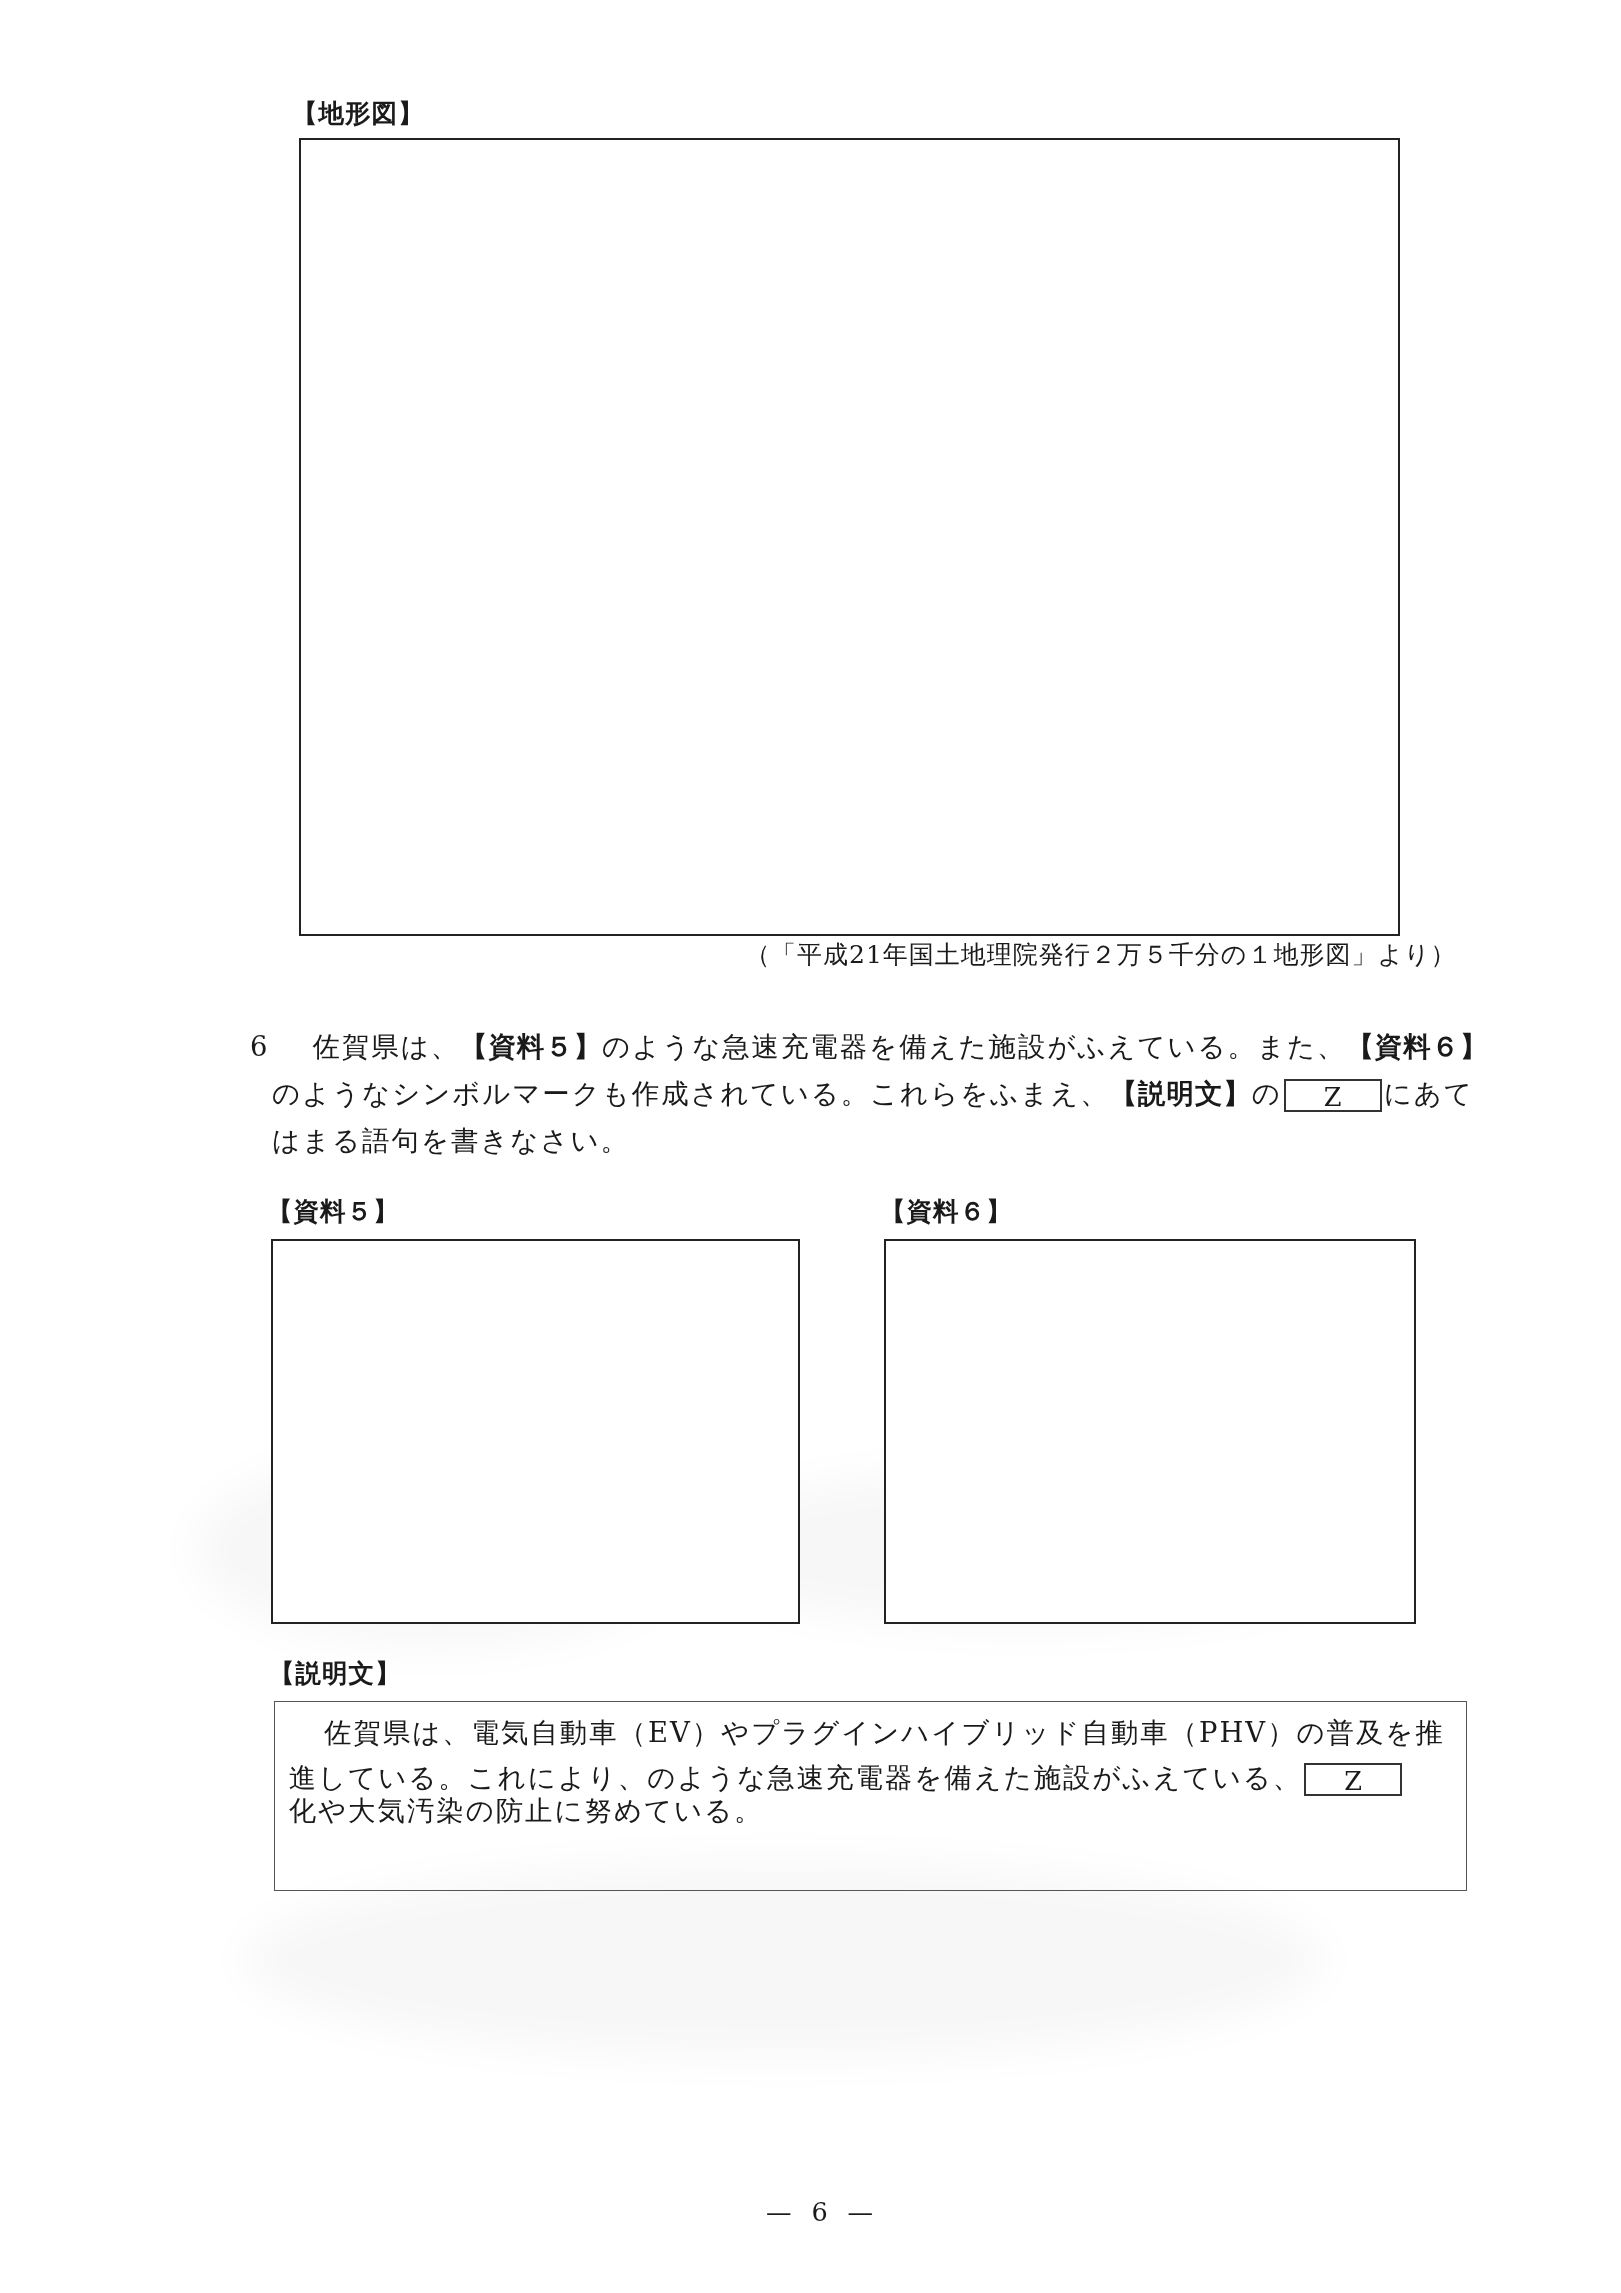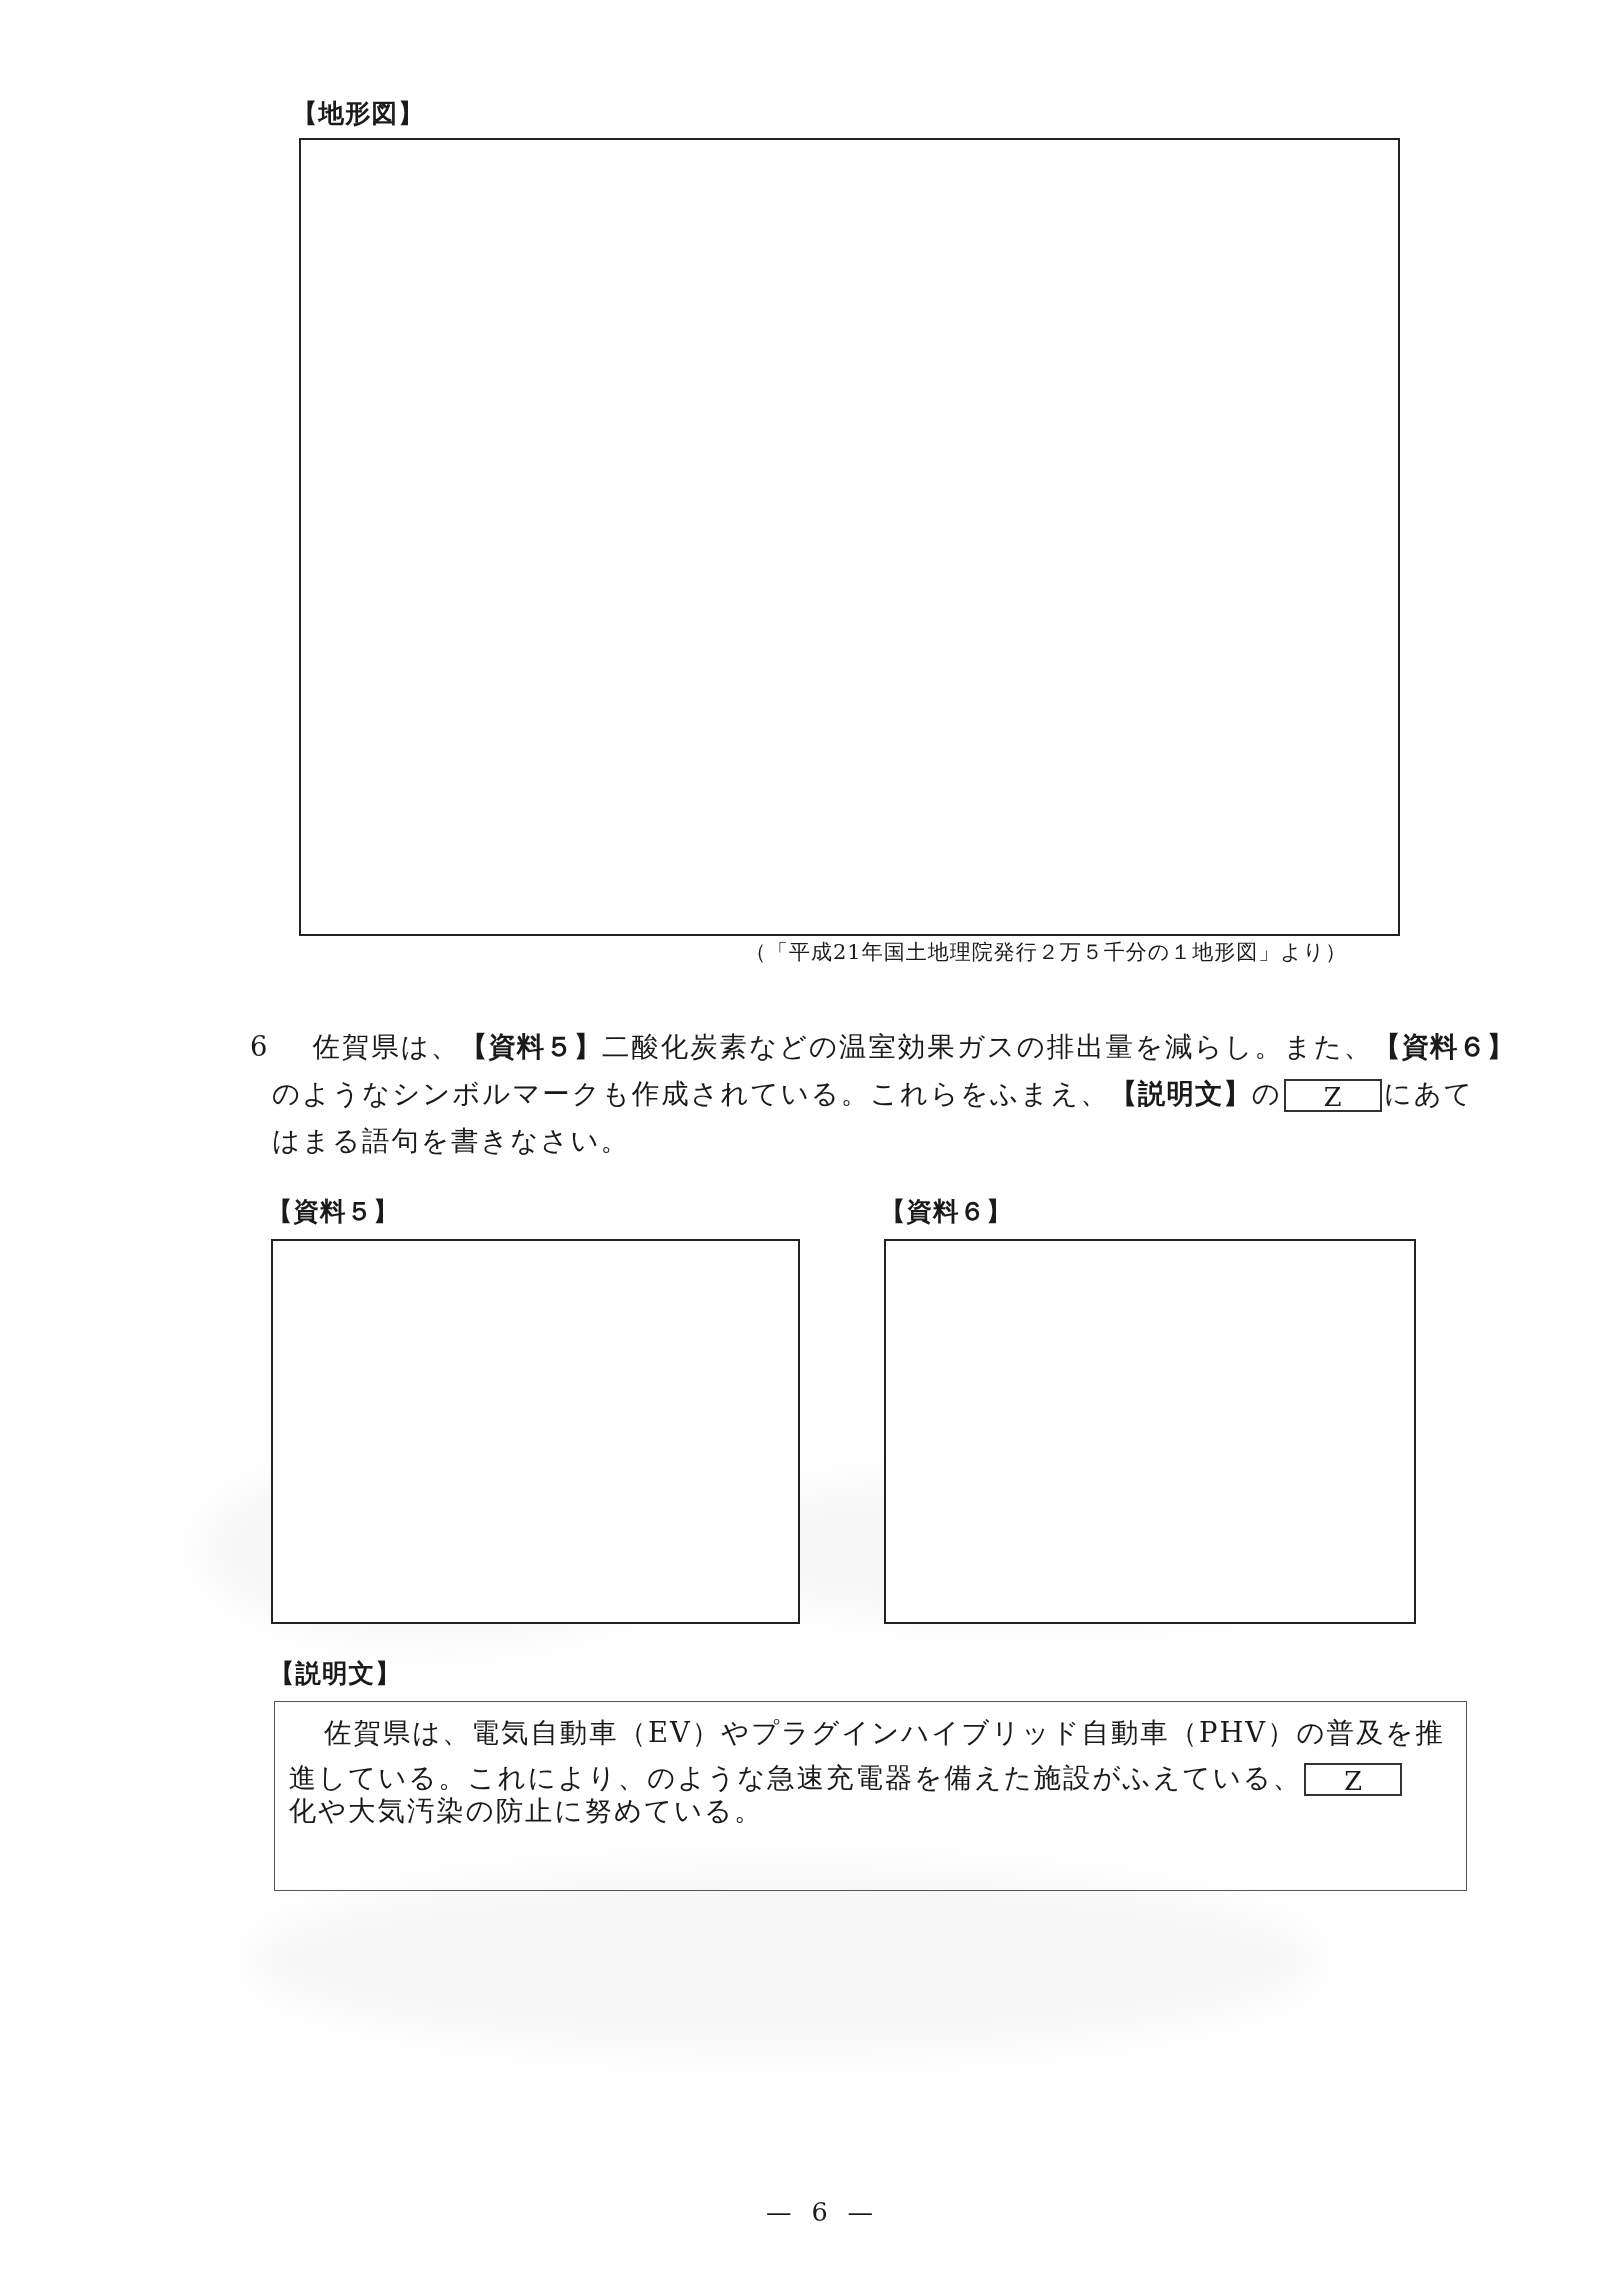--- a/index.html
+++ b/index.html
@@ -6,21 +6,21 @@
   body {
     width: 1621px; height: 2294px; position: relative; overflow: hidden;
     font-family: "DejaVu Serif", "Liberation Serif", serif; color: #1a1a1a;
   }
   .abs { position: absolute; }
   .label {
     font-family: Liberation Mono, monospace;
     font-weight: bold; font-size: 25.5px; letter-spacing: 1px; white-space: nowrap;
   }
   .frame { border: 2px solid #222; background: #fff; box-sizing: border-box; }
-  .caption { font-size: 21px; white-space: nowrap; letter-spacing: 1px; }
+  .caption { font-size: 25px; white-space: nowrap; letter-spacing: 1px; }
   .qline { font-size: 27.4px; white-space: nowrap; letter-spacing: 2px; line-height: 45px; }
   .qline b { font-family: "DejaVu Sans", "Liberation Sans", sans-serif; font-weight: bold; letter-spacing: 1px; }
   .zbox {
     display: inline-block; border: 2px solid #333; width: 98px; height: 33px;
     line-height: 33px; text-align: center; vertical-align: middle;
     font-size: 25.5px; letter-spacing: 0; margin: 0 2px; box-sizing: border-box;
   }
   .expl { border: 1.5px solid #555; box-sizing: border-box; }
   .expl .line { font-size: 27.4px; white-space: nowrap; letter-spacing: 2px; line-height: 45px; }
   .pagenum { font-size: 25.5px; white-space: nowrap; letter-spacing: 5.9px; }
@@ -33,21 +33,21 @@
 <div class="smudge" style="left:686px;top:1470px;width:686px;height:157px;"></div>
 <div class="smudge" style="left:245px;top:1862px;width:1078px;height:196px;"></div>
 
 <div class="abs label" style="left:292px;top:96px;">【地形図】</div>
 <div class="abs frame" style="left:299px;top:138px;width:1101px;height:798px;"></div>
 <div class="abs caption" style="left:745px;top:938px;">（「平成21年国土地理院発行２万５千分の１地形図」より）</div>
 
 <div class="abs qline" style="left:250px;top:1024px;">
   <span>6</span>
   <span style="display:inline-block;width:21.6px;"></span>
-  <span>佐賀県は、</span><b>【資料５】</b><span>二酸化炭素などの温室効果ガスの排出量を減らし。また、</span><b>【資料６】</b>
+  <span>佐賀県は、</span><b>【資料５】</b><span>のような急速充電器を備えた施設がふえている。また、</span><b>【資料６】</b>
 </div>
 <div class="abs qline" style="left:272px;top:1071px;">
   <span>のようなシンボルマークも作成されている。これらをふまえ、</span><b>【説明文】</b><span>の</span><span class="zbox">Z</span><span>にあて</span>
 </div>
 <div class="abs qline" style="left:272px;top:1118px;">はまる語句を書きなさい。</div>
 
 <div class="abs label" style="left:267px;top:1194px;">【資料５】</div>
 <div class="abs frame" style="left:271px;top:1239px;width:529px;height:385px;"></div>
 
 <div class="abs label" style="left:880px;top:1194px;">【資料６】</div>

